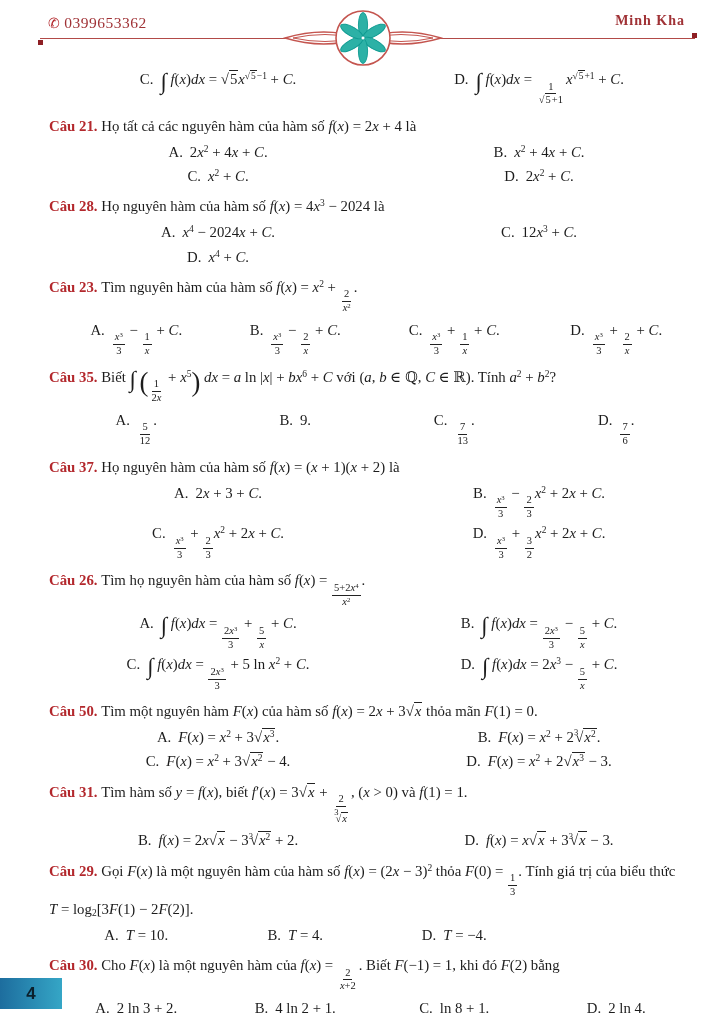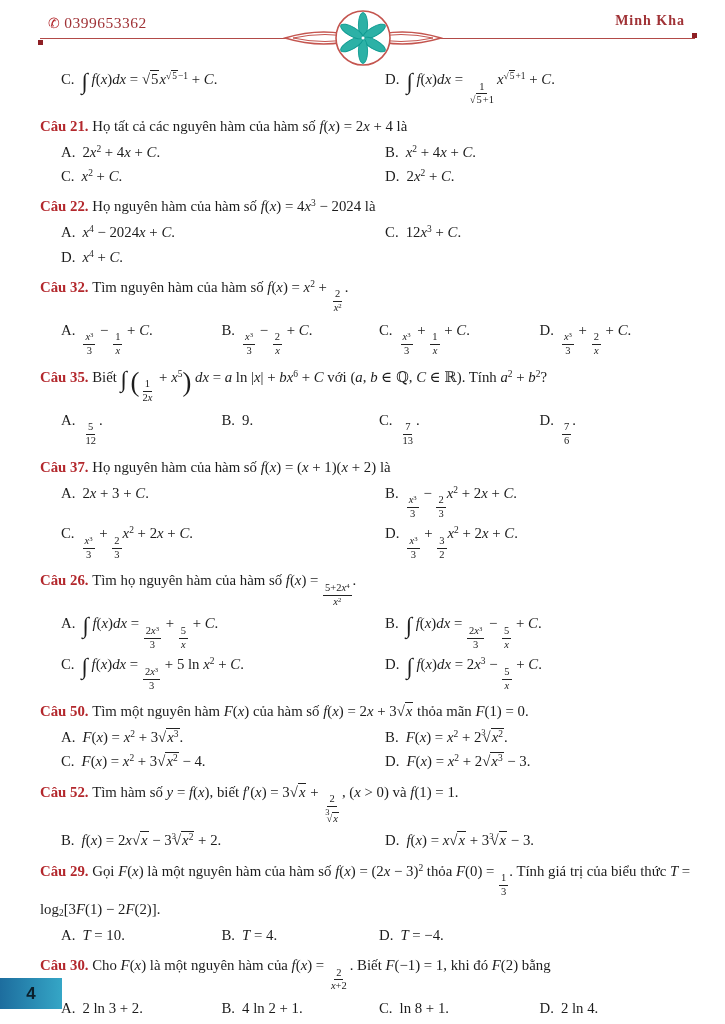--- a/index.html
+++ b/index.html
@@ -23,26 +23,26 @@
   .hline{position:absolute;left:40px;right:30px;top:38px;border-top:1.5px solid var(--line-red);}
   .hmark{position:absolute;width:5px;height:5px;background:#8e1f24;}
   .hmark.left{left:38px;top:40px;}
   .hmark.right{right:28px;top:33px;}
   .phone{position:absolute;left:48px;top:14px;color:var(--header-red);font-size:15.5px;letter-spacing:0.5px;}
   .phone .picon{color:var(--accent-red);font-size:14px;margin-right:4px;}
   .brand{position:absolute;right:40px;top:13px;color:var(--header-red);font-size:14px;font-weight:bold;letter-spacing:1px;}
   .ornament{position:absolute;left:50%;top:7px;transform:translateX(-50%);}
   
   .content{padding:0 32px 0 40px;}
-  .stmt{margin:9px 0 4px;line-height:1.42;}
+  .stmt{margin:9px 9px 4px;line-height:1.42;}
   .qlabel{color:var(--accent-red);font-weight:bold;}
   .opts{display:grid;margin-left:21px;column-gap:10px;row-gap:2px;}
   .opts.cols2{grid-template-columns:1.02fr 1fr;}
   .opts.cols4{grid-template-columns:1fr 0.98fr 1fr 1.02fr;}
-  .opt{line-height:1.5;white-space:nowrap;}
+  .opt{line-height:1.5;white-space:nowrap;text-align:center;}
   .olabel{margin-right:7px;}
   .toprow{margin-top:12px;}
   
   .omath i,.stmt i{font-style:italic;}
   sup{font-size:64%;vertical-align:0.5em;line-height:0;}
   sub{font-size:64%;vertical-align:-0.25em;line-height:0;}
   .fr{display:inline-flex;flex-direction:column;align-items:center;vertical-align:-0.55em;
       font-size:10.5px;line-height:1.2;margin:0 1px;}
   .fr .nu{border-bottom:0.9px solid #222;padding:0 2px;}
   .fr .de{padding:0 2px;}
@@ -99,29 +99,29 @@
     <div class="question">
       <p class="stmt"><b class="qlabel">Câu 21. </b><span>Họ tất cả các nguyên hàm của hàm số <span class="mm"><i>f</i>(<i>x</i>) = 2<i>x</i> + 4</span> là</span></p>
       <div class="opts cols2">
         <div class="opt"><span class="olabel">A.</span><span class="omath"><span class="mm">2<i>x</i><sup>2</sup> + 4<i>x</i> + <i>C</i>.</span></span></div>
         <div class="opt"><span class="olabel">B.</span><span class="omath"><span class="mm"><i>x</i><sup>2</sup> + 4<i>x</i> + <i>C</i>.</span></span></div>
         <div class="opt"><span class="olabel">C.</span><span class="omath"><span class="mm"><i>x</i><sup>2</sup> + <i>C</i>.</span></span></div>
         <div class="opt"><span class="olabel">D.</span><span class="omath"><span class="mm">2<i>x</i><sup>2</sup> + <i>C</i>.</span></span></div>
       </div>
     </div>
     <div class="question">
-      <p class="stmt"><b class="qlabel">Câu 22. </b><span>Họ nguyên hàm của hàm số <span class="mm"><i>f</i>(<i>x</i>) = 4<i>x</i><sup>3</sup> − 2024</span> là</span></p>
+      <p class="stmt"><b class="qlabel">Câu 28. </b><span>Họ nguyên hàm của hàm số <span class="mm"><i>f</i>(<i>x</i>) = 4<i>x</i><sup>3</sup> − 2024</span> là</span></p>
       <div class="opts cols2">
         <div class="opt"><span class="olabel">A.</span><span class="omath"><span class="mm"><i>x</i><sup>4</sup> − 2024<i>x</i> + <i>C</i>.</span></span></div>
         <div class="opt"><span class="olabel">C.</span><span class="omath"><span class="mm">12<i>x</i><sup>3</sup> + <i>C</i>.</span></span></div>
         <div class="opt"><span class="olabel">D.</span><span class="omath"><span class="mm"><i>x</i><sup>4</sup> + <i>C</i>.</span></span></div>
       </div>
     </div>
     <div class="question">
-      <p class="stmt"><b class="qlabel">Câu 32. </b><span>Tìm nguyên hàm của hàm số <span class="mm"><i>f</i>(<i>x</i>) = <i>x</i><sup>2</sup> + <span class="fr">
+      <p class="stmt"><b class="qlabel">Câu 23. </b><span>Tìm nguyên hàm của hàm số <span class="mm"><i>f</i>(<i>x</i>) = <i>x</i><sup>2</sup> + <span class="fr">
               <span class="nu">2</span>
               <span class="de"><i>x</i><sup>2</sup></span>
             </span></span>.</span></p>
       <div class="opts cols4">
         <div class="opt"><span class="olabel">A.</span><span class="omath"><span class="mm"><span class="fr">
                 <span class="nu"><i>x</i><sup>3</sup></span>
                 <span class="de">3</span>
               </span> − <span class="fr">
                 <span class="nu">1</span>
                 <span class="de"><i>x</i></span>
@@ -230,21 +230,21 @@
     <div class="question">
       <p class="stmt"><b class="qlabel">Câu 50. </b><span>Tìm một nguyên hàm <span class="mm"><i>F</i>(<i>x</i>)</span> của hàm số <span class="mm"><i>f</i>(<i>x</i>) = 2<i>x</i> + 3<span class="sq"><span class="rs">√</span><span class="rc"><i>x</i></span></span></span> thỏa mãn <span class="mm"><i>F</i>(1) = 0</span>.</span></p>
       <div class="opts cols2">
         <div class="opt"><span class="olabel">A.</span><span class="omath"><span class="mm"><i>F</i>(<i>x</i>) = <i>x</i><sup>2</sup> + 3<span class="sq"><span class="rs">√</span><span class="rc"><i>x</i><sup>3</sup></span></span>.</span></span></div>
         <div class="opt"><span class="olabel">B.</span><span class="omath"><span class="mm"><i>F</i>(<i>x</i>) = <i>x</i><sup>2</sup> + 2<span class="sq"><span class="ri">3</span><span class="rs">√</span><span class="rc"><i>x</i><sup>2</sup></span></span>.</span></span></div>
         <div class="opt"><span class="olabel">C.</span><span class="omath"><span class="mm"><i>F</i>(<i>x</i>) = <i>x</i><sup>2</sup> + 3<span class="sq"><span class="rs">√</span><span class="rc"><i>x</i><sup>2</sup></span></span> − 4.</span></span></div>
         <div class="opt"><span class="olabel">D.</span><span class="omath"><span class="mm"><i>F</i>(<i>x</i>) = <i>x</i><sup>2</sup> + 2<span class="sq"><span class="rs">√</span><span class="rc"><i>x</i><sup>3</sup></span></span> − 3.</span></span></div>
       </div>
     </div>
     <div class="question">
-      <p class="stmt"><b class="qlabel">Câu 52. </b><span>Tìm hàm số <span class="mm"><i>y</i> = <i>f</i>(<i>x</i>)</span>, biết <span class="mm"><i>f</i>′(<i>x</i>) = 3<span class="sq"><span class="rs">√</span><span class="rc"><i>x</i></span></span> + <span class="fr">
+      <p class="stmt"><b class="qlabel">Câu 31. </b><span>Tìm hàm số <span class="mm"><i>y</i> = <i>f</i>(<i>x</i>)</span>, biết <span class="mm"><i>f</i>′(<i>x</i>) = 3<span class="sq"><span class="rs">√</span><span class="rc"><i>x</i></span></span> + <span class="fr">
               <span class="nu">2</span>
               <span class="de"><span class="sq"><span class="ri">3</span><span class="rs">√</span><span class="rc"><i>x</i></span></span></span>
             </span>, (<i>x</i> &gt; 0)</span> và <span class="mm"><i>f</i>(1) = 1</span>.</span></p>
       <div class="opts cols2">
         <div class="opt"><span class="olabel">B.</span><span class="omath"><span class="mm"><i>f</i>(<i>x</i>) = 2<i>x</i><span class="sq"><span class="rs">√</span><span class="rc"><i>x</i></span></span> − 3<span class="sq"><span class="ri">3</span><span class="rs">√</span><span class="rc"><i>x</i><sup>2</sup></span></span> + 2.</span></span></div>
         <div class="opt"><span class="olabel">D.</span><span class="omath"><span class="mm"><i>f</i>(<i>x</i>) = <i>x</i><span class="sq"><span class="rs">√</span><span class="rc"><i>x</i></span></span> + 3<span class="sq"><span class="ri">3</span><span class="rs">√</span><span class="rc"><i>x</i></span></span> − 3.</span></span></div>
       </div>
     </div>
     <div class="question">
       <p class="stmt"><b class="qlabel">Câu 29. </b><span>Gọi <span class="mm"><i>F</i>(<i>x</i>)</span> là một nguyên hàm của hàm số <span class="mm"><i>f</i>(<i>x</i>) = (2<i>x</i> − 3)<sup>2</sup></span> thỏa <span class="mm"><i>F</i>(0) = <span class="fr">

